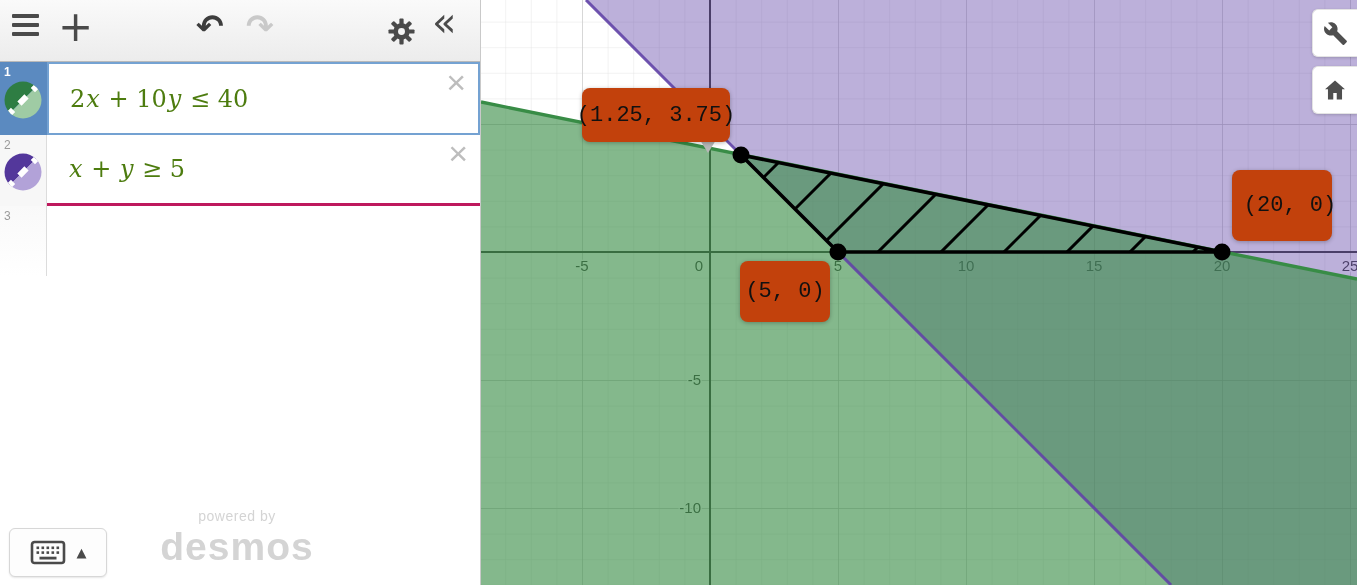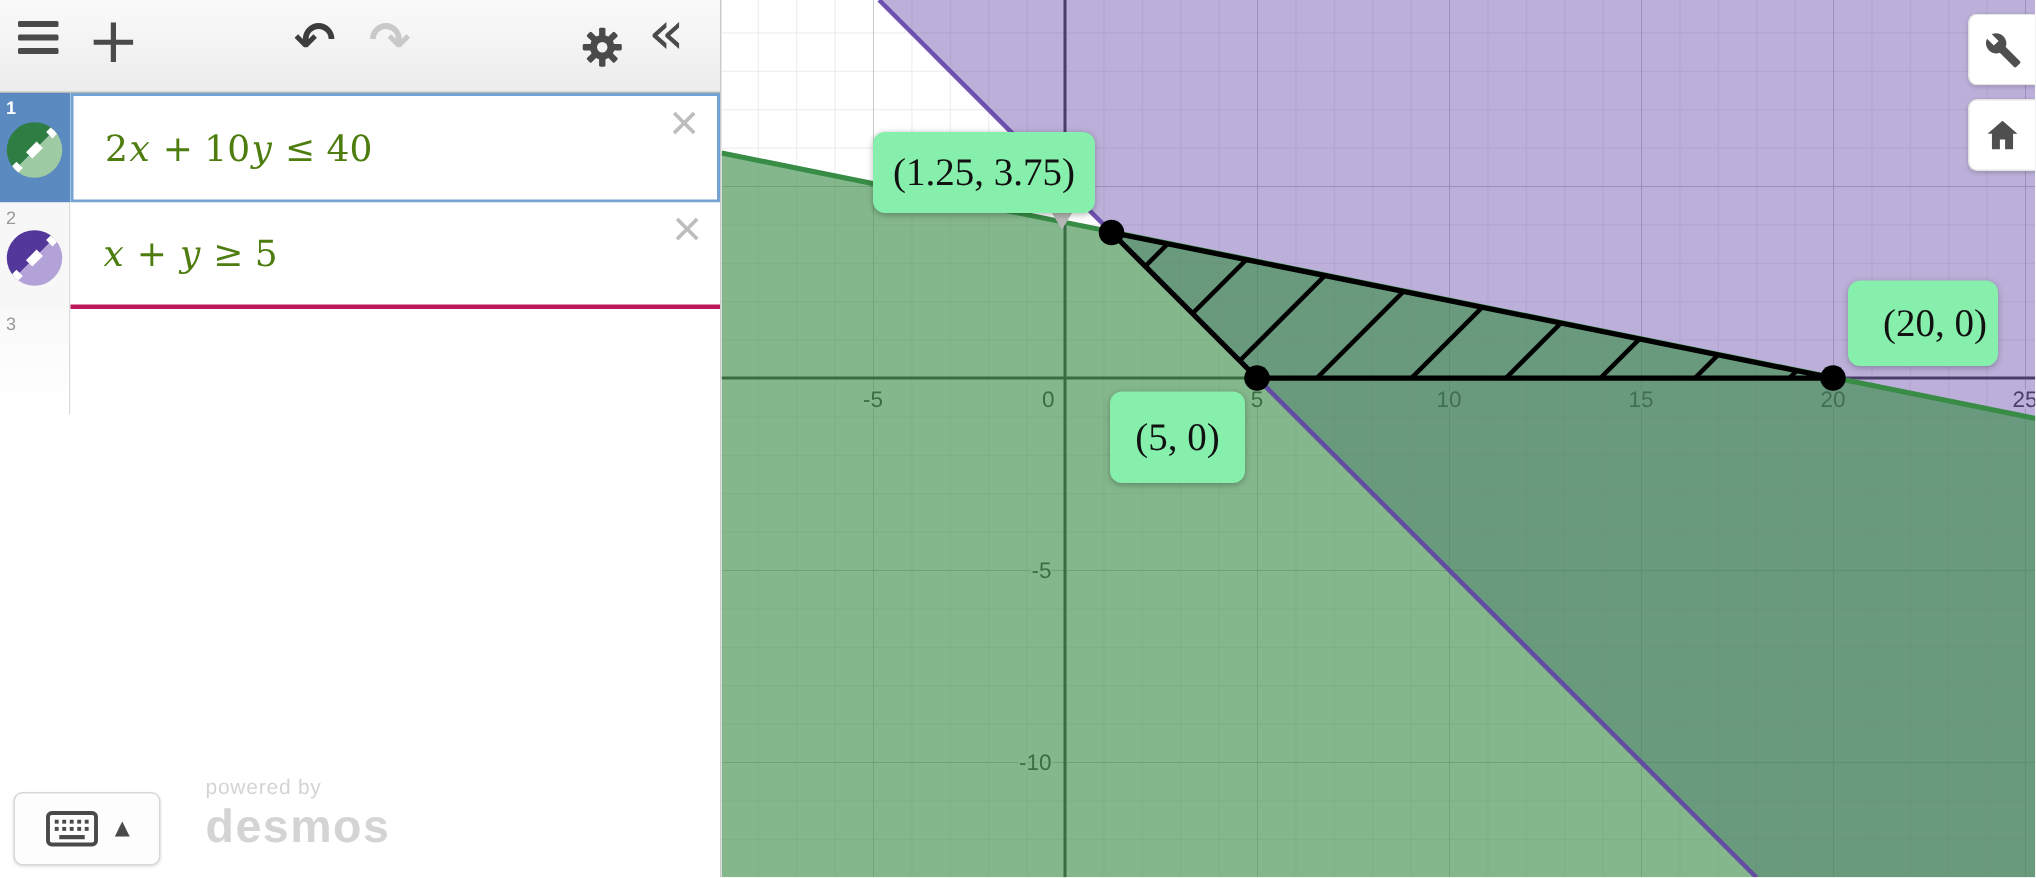--- a/index.html
+++ b/index.html
@@ -70,40 +70,40 @@
   
   .kbd-btn {
     position:absolute; left:9px; bottom:8px; width:98px; height:49px;
     background:#fdfdfd; border:1px solid #d7d7d7; border-radius:6px;
     box-shadow:0 1px 2px rgba(0,0,0,0.10);
     display:flex; align-items:center; justify-content:center; gap:11px;
     cursor:pointer;
   }
   .kbd-arrow { font-size:13px; color:#4a4a4a; font-family:"DejaVu Sans", sans-serif; }
   .watermark { position:absolute; left:137px; bottom:16px; width:200px;
-    text-align:left; color:#d4d4d4; user-select:none; }
+    text-align:center; color:#d4d4d4; user-select:none; }
   .watermark .wm1 { font-size:14px; letter-spacing:0.5px; }
-  .watermark .wm2 { font-size:31px; font-weight:bold; letter-spacing:1px; margin-top:1px; }
+  .watermark .wm2 { font-size:39px; font-weight:bold; letter-spacing:1px; margin-top:1px; }
 
   
   .graph { position:absolute; left:481px; top:0; width:876px; height:585px; overflow:hidden; }
   .graph svg.canvas { position:absolute; left:0; top:0; }
   .ticklabel { font-family:"Liberation Sans", sans-serif; font-size:15px; fill:#3f3f3f;
     stroke:#ffffff; stroke-width:2.5px; paint-order:stroke; }
 
   .plabel {
-    position:absolute; background:#86efac; border-radius:8px;
+    position:absolute; background:#c2410c; border-radius:8px;
     box-shadow:0 1px 4px rgba(0,0,0,0.28);
     display:flex; align-items:center; justify-content:center;
-    font-family:Liberation Serif, serif; font-size:26px; color:#111;
+    font-family:Liberation Mono, monospace; font-size:22px; color:#111;
     white-space:nowrap; z-index:3;
   }
   .pl-1 { left:101px; top:88px;  width:148px; height:54px; }
   .pl-2 { left:259px; top:261px; width:90px;  height:61px; }
-  .pl-3 { left:751px; top:187px; width:100px; height:57px;padding-left:16px; }
+  .pl-3 { left:751px; top:170px; width:100px; height:71px;padding-left:16px; }
   .ptail { position:absolute; left:219px; top:140px; width:0; height:0; z-index:2;
     border-left:8px solid transparent; border-right:8px solid transparent;
     border-top:13px solid #b7b7b7; }
 
   .gbtn {
     position:absolute; right:0; width:45px; height:48px; z-index:4;
     background:#fff; border:1px solid #e4e4e4; border-right:none;
     border-radius:6px 0 0 6px; box-shadow:0 1px 3px rgba(0,0,0,0.18);
     display:flex; align-items:center; justify-content:center; cursor:pointer;
   }

